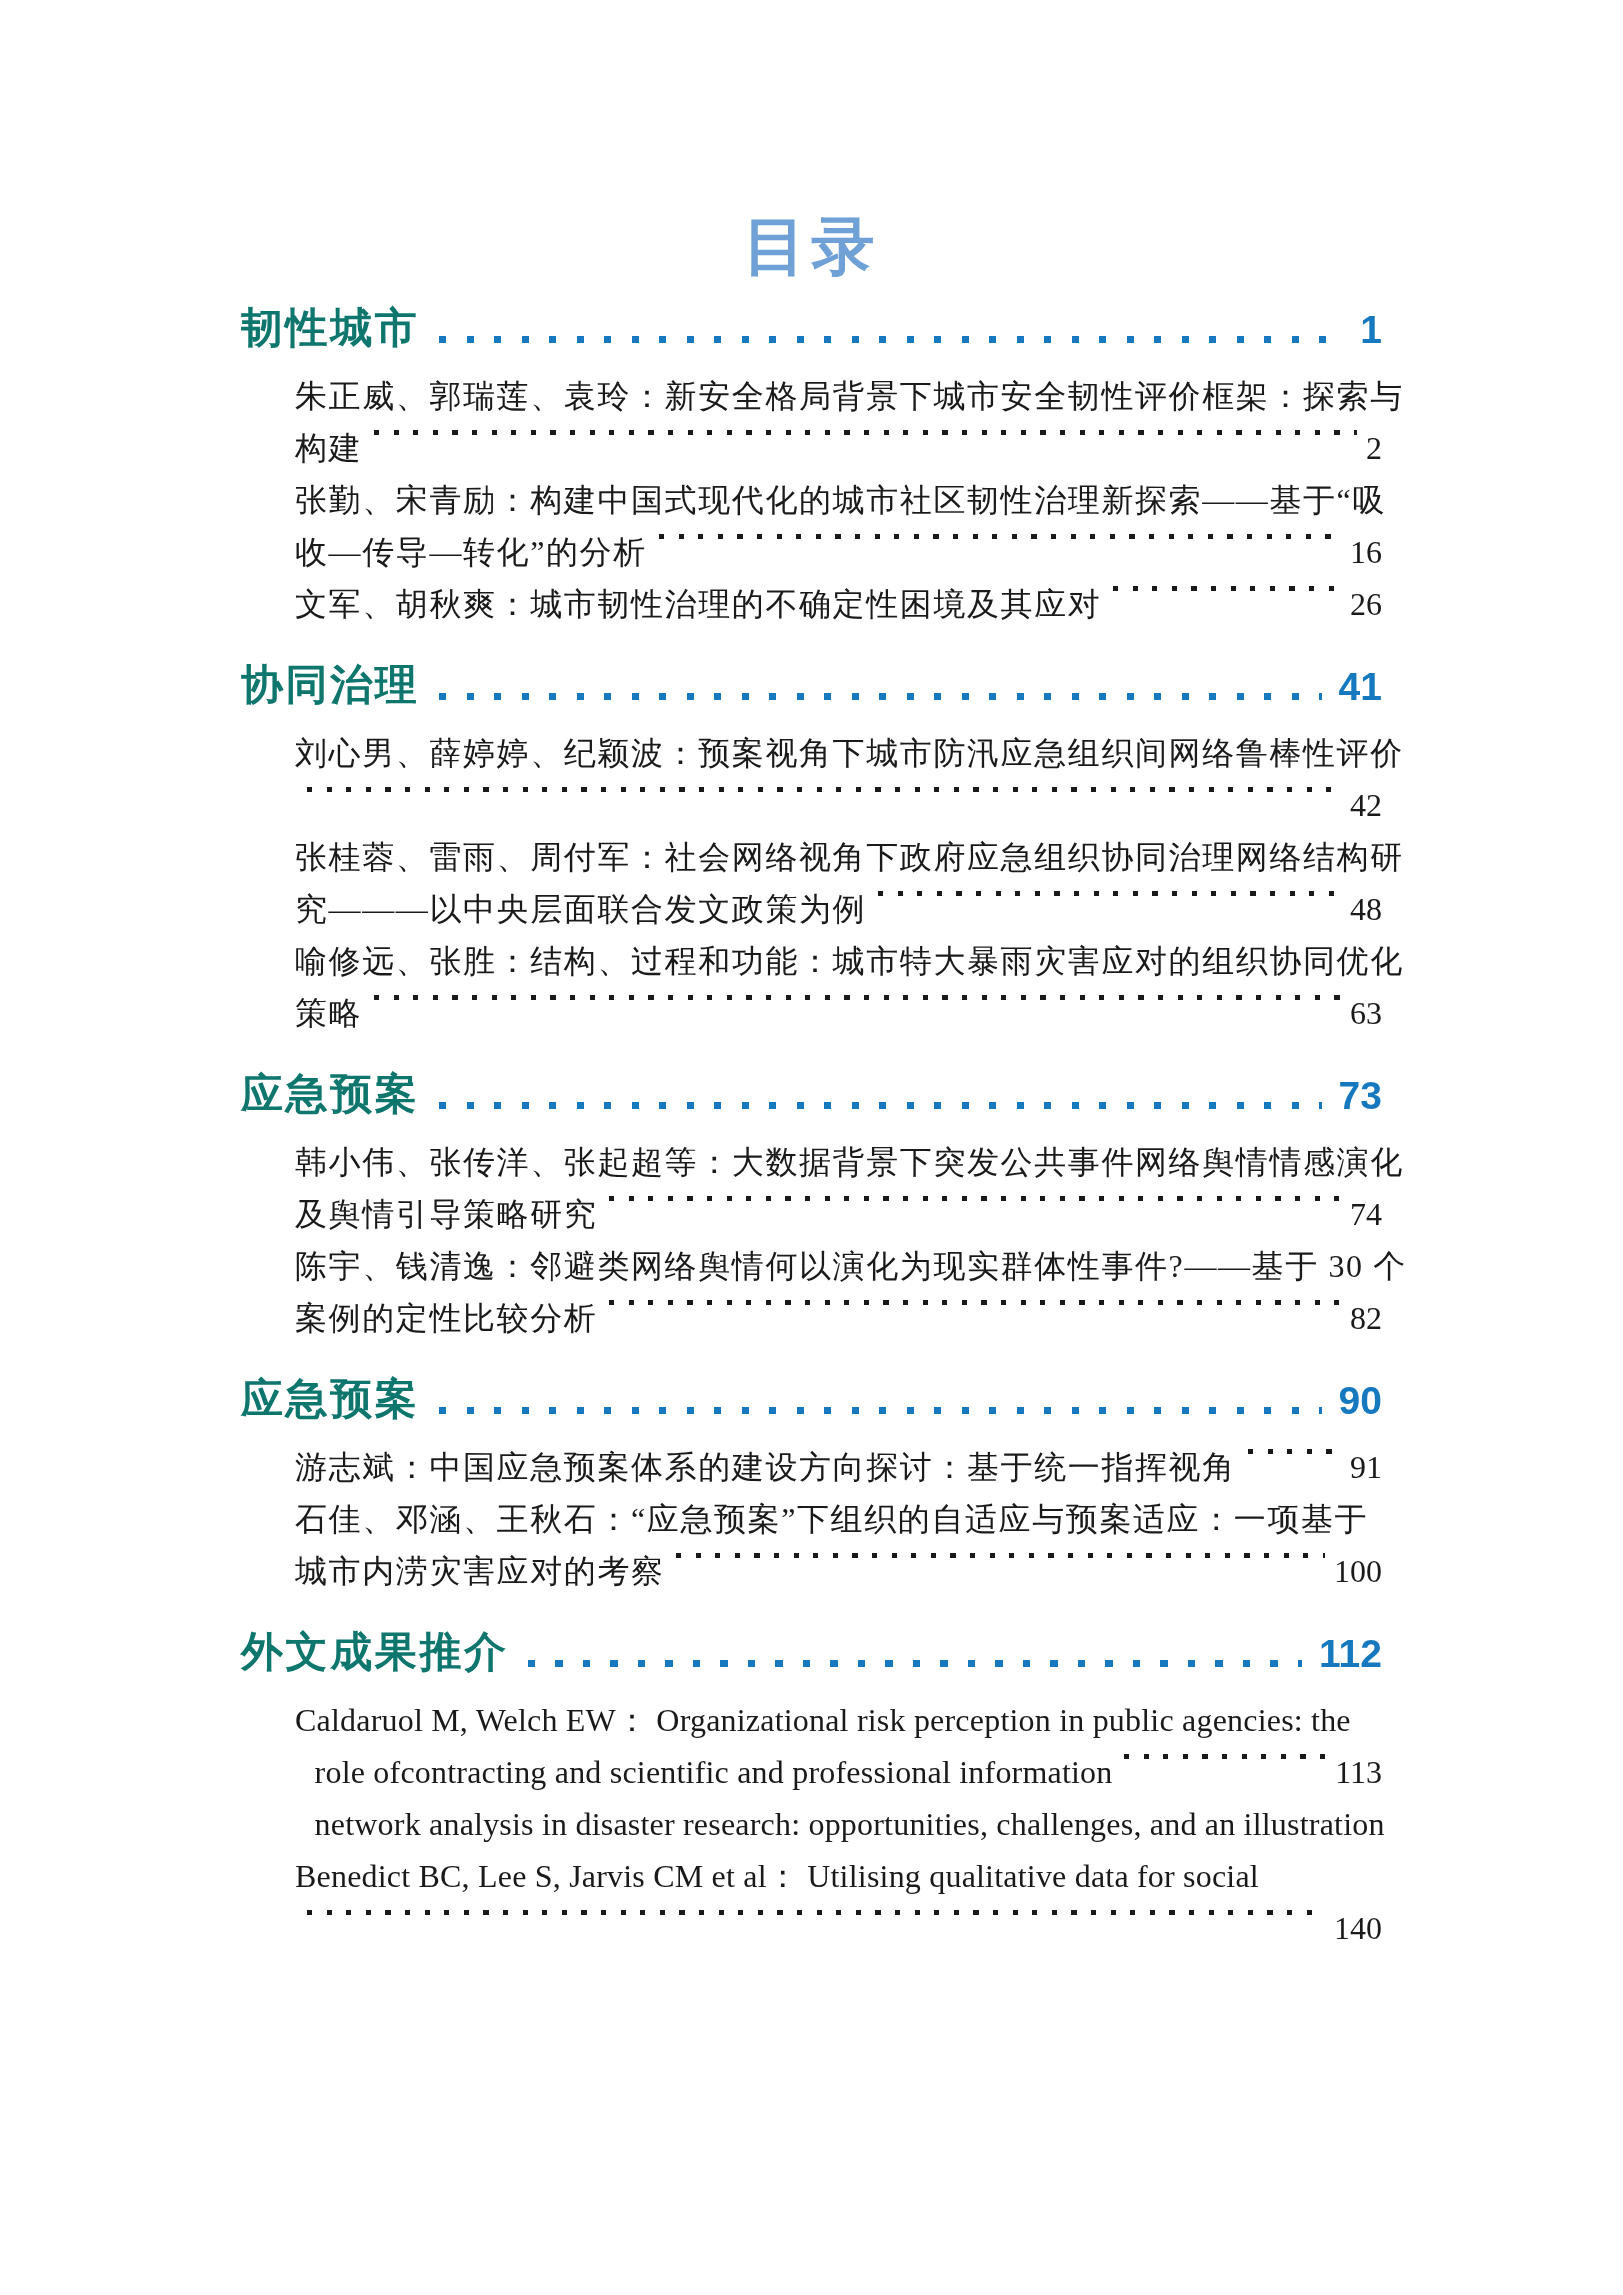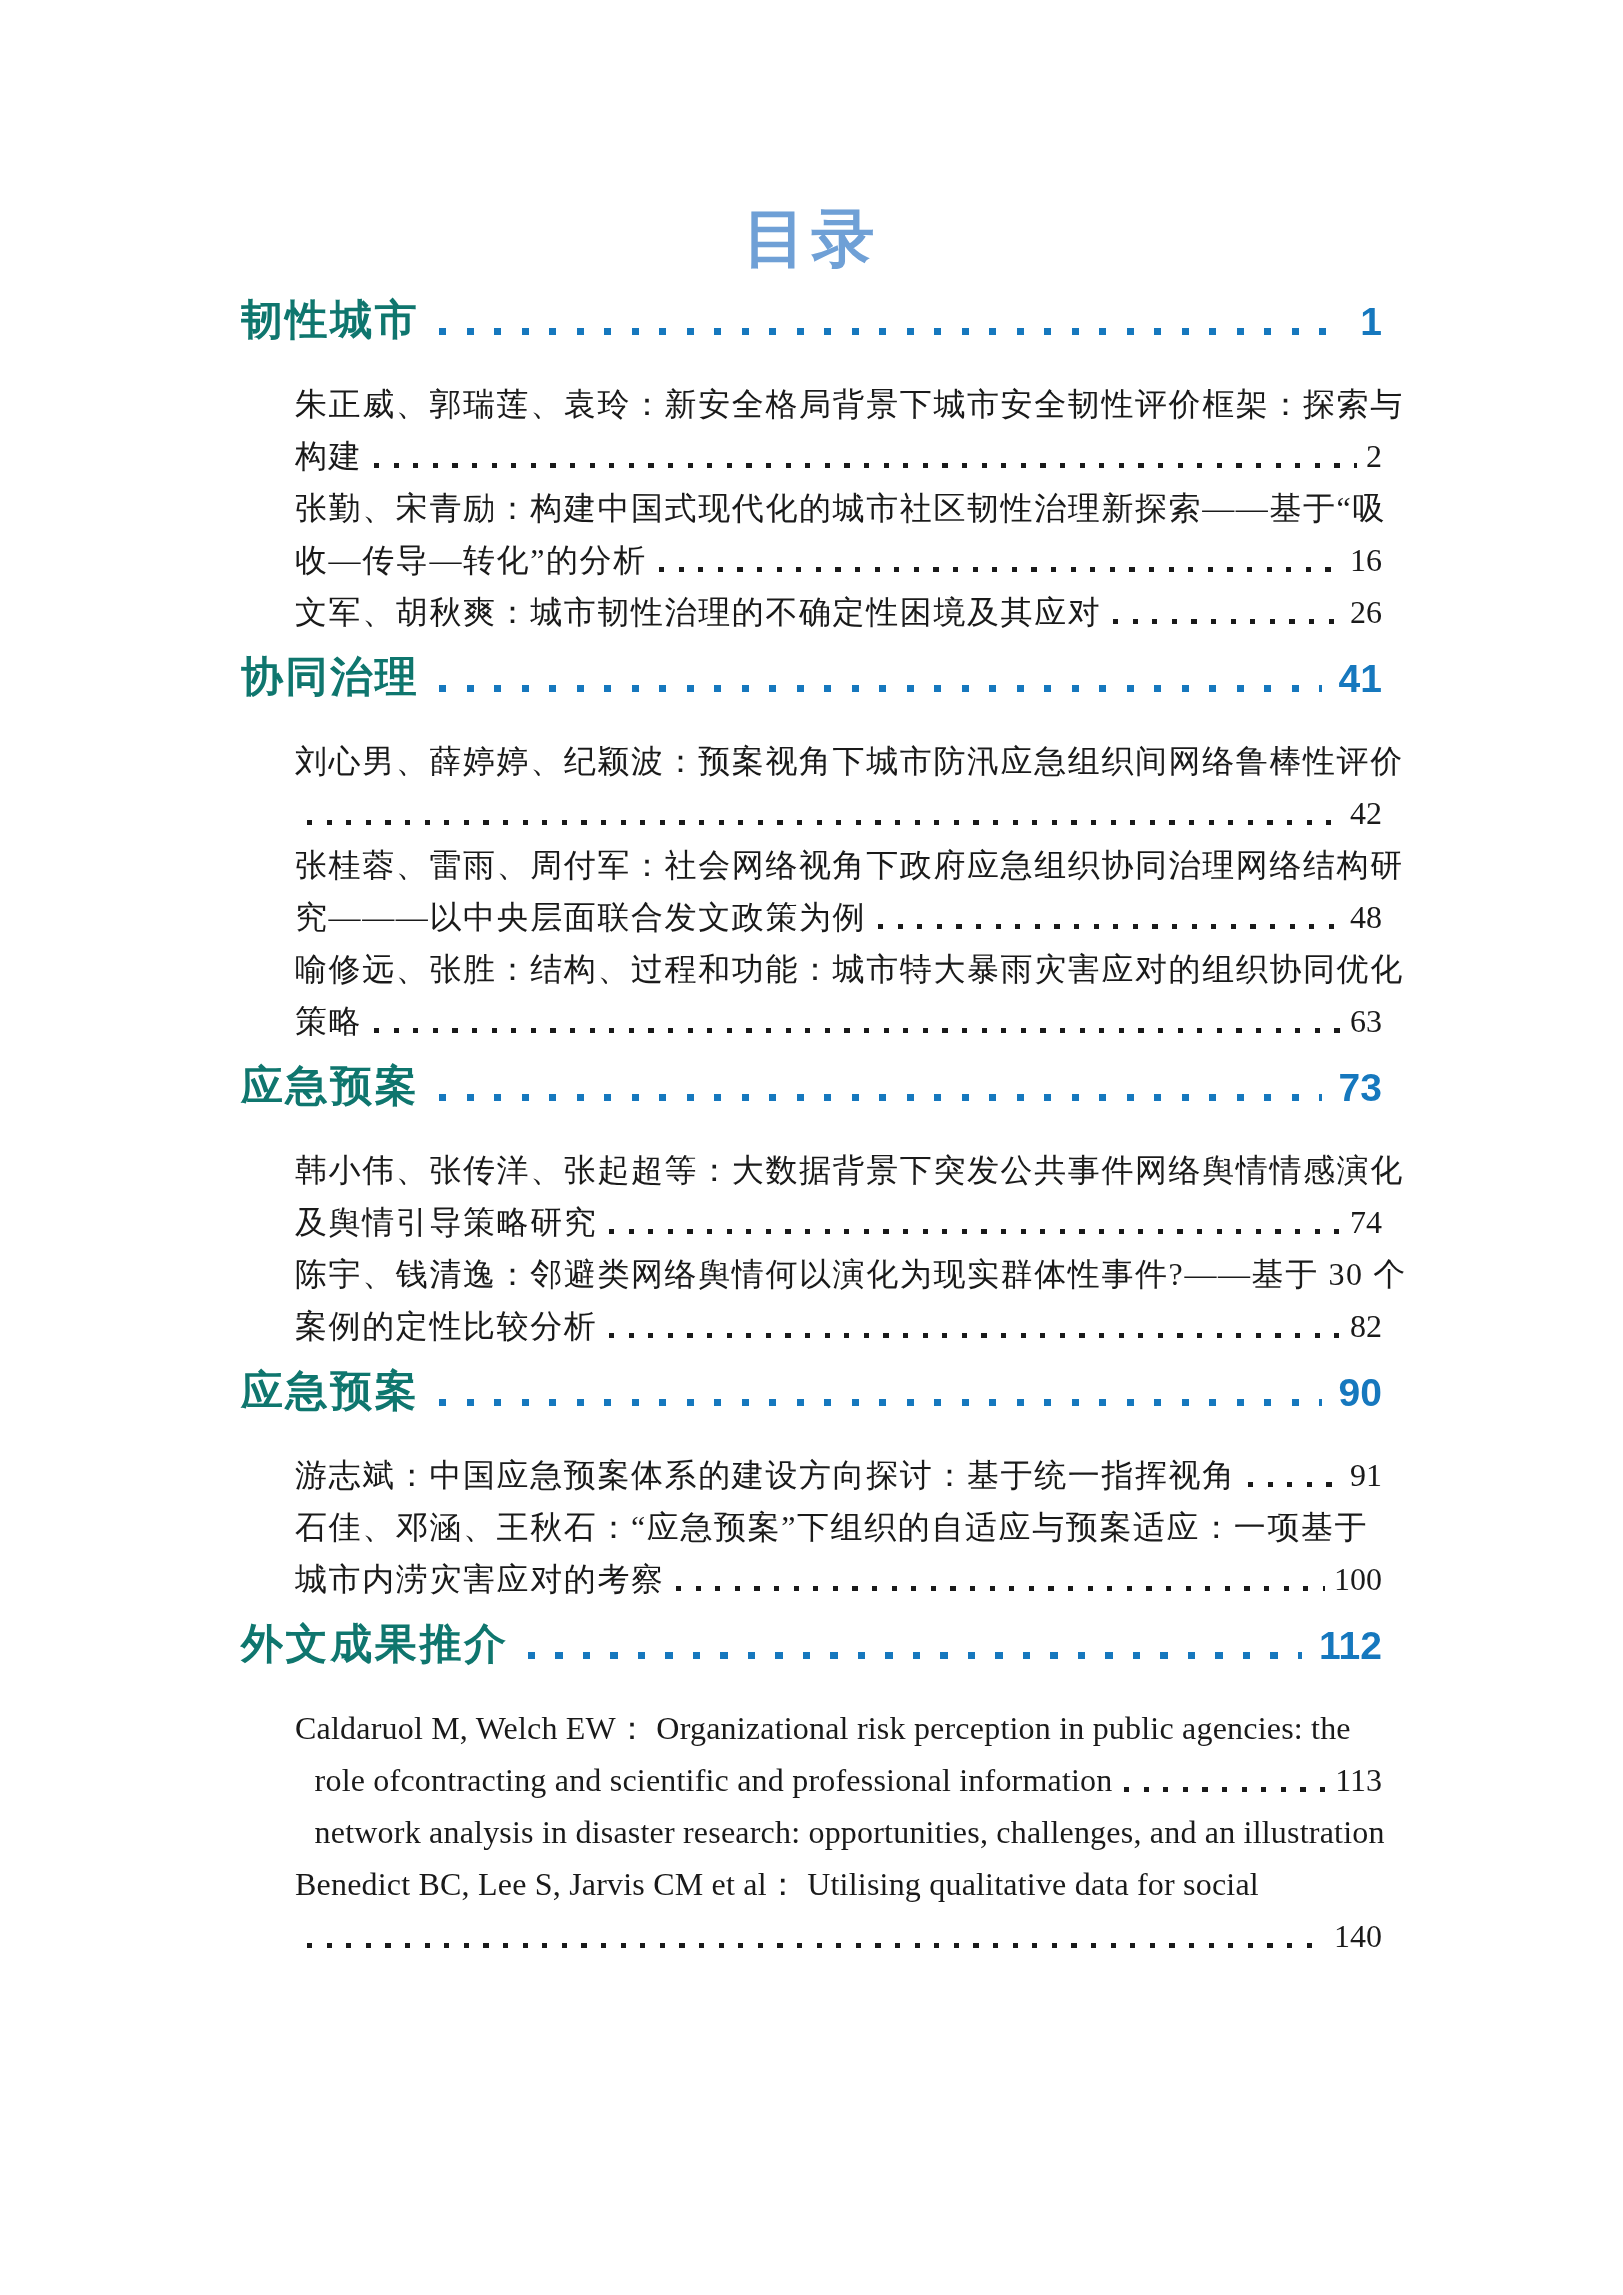--- a/index.html
+++ b/index.html
@@ -1,20 +1,20 @@
 <!DOCTYPE html>
 <html style="font-size:10.5px"><head>
 <meta charset="utf-8">
 <style>
   html, body { margin: 0; padding: 0; background: #ffffff; }
   .page {
     position: relative;
     width: 1623px;
     height: 2125px;
-    margin: 8px auto;
+    margin: 16px auto;
     background: #ffffff;
     box-sizing: border-box;
     padding: 196px 241px 0 241px;
     overflow: hidden;
     font-family: "Liberation Serif", "DejaVu Serif", serif;
     color: #1a1a1a;
   }
   .title {
     margin: 0 0 11.8px 0;
     text-align: center;
@@ -58,21 +58,20 @@
     font-family: "Liberation Sans", "DejaVu Sans", sans-serif;
     font-weight: bold;
     font-size: 39px;
     line-height: 1;
     color: #1678BE;
     white-space: nowrap;
   }
   .entry { margin-left: 54px; }
   .entry-line {
     display: flex;
-    align-items: flex-end;
     height: 52px;
     font-size: 32px;
     line-height: 1.15;
   }
   .entry-text {
     white-space: nowrap;
     letter-spacing: 1.6px;
   }
   .entry.en .entry-text { letter-spacing: 0.2px; }
   .entry-line.cont-indent { padding-left: 19.6px; }

